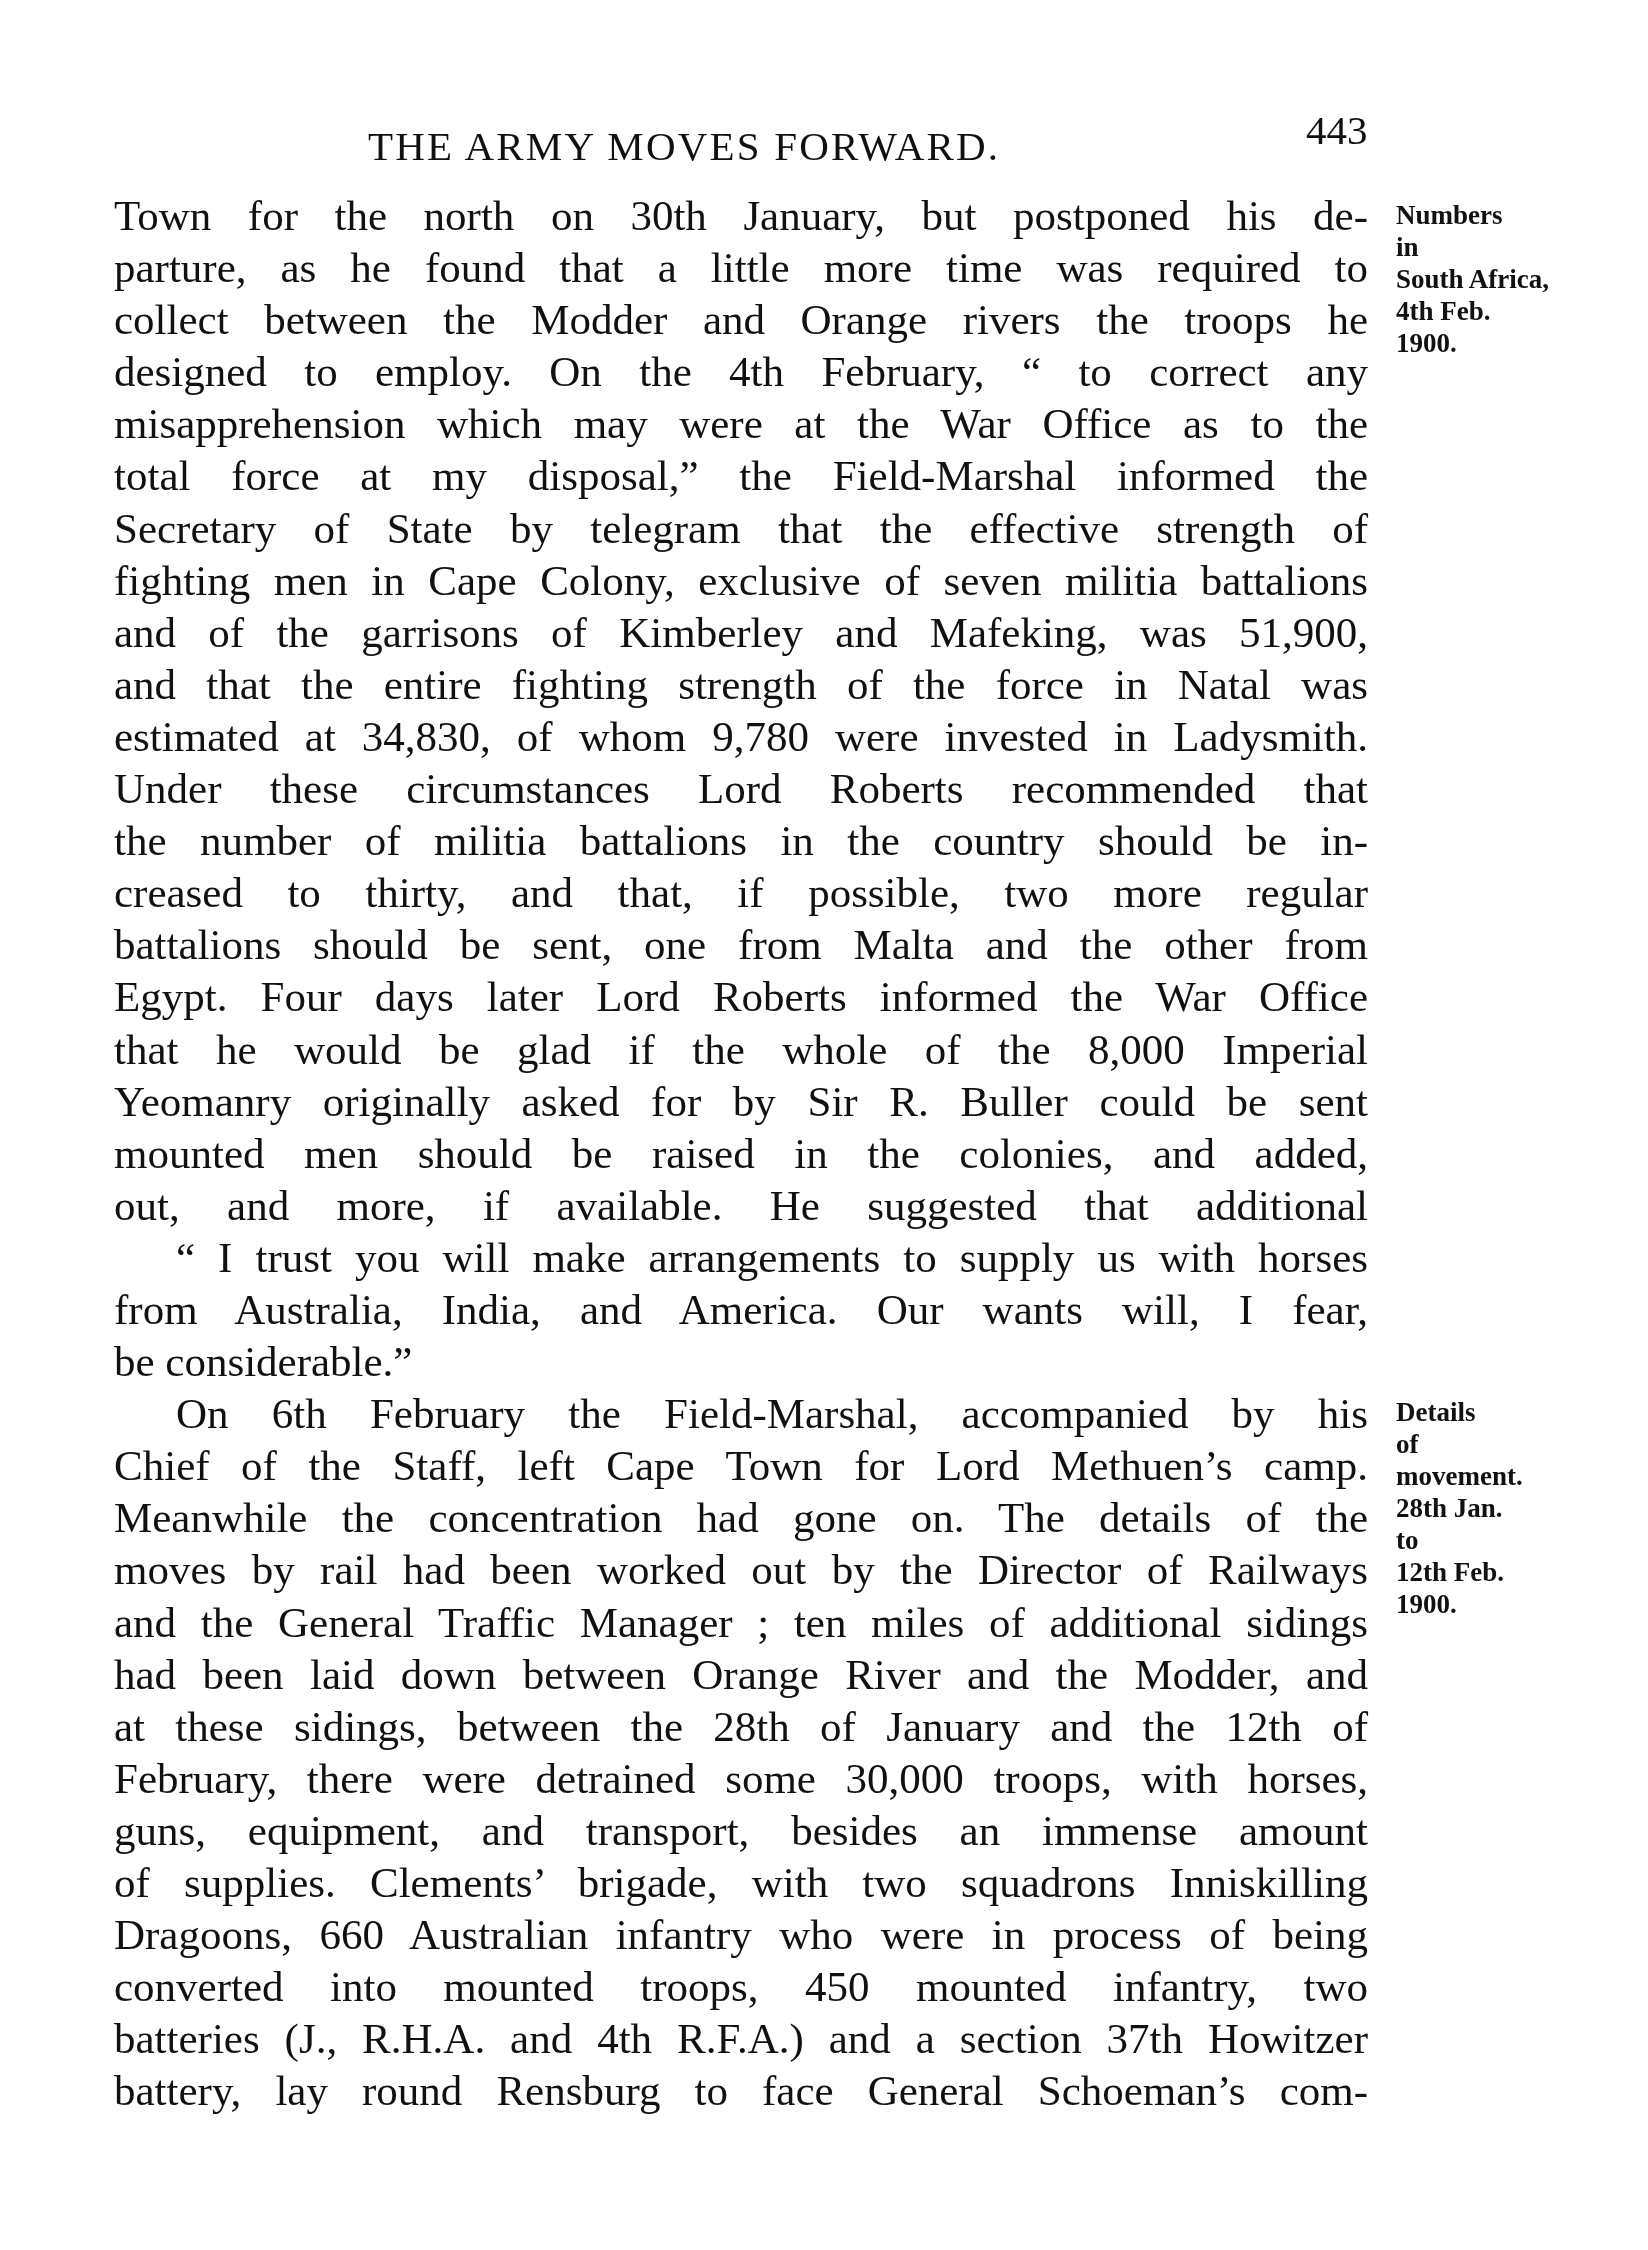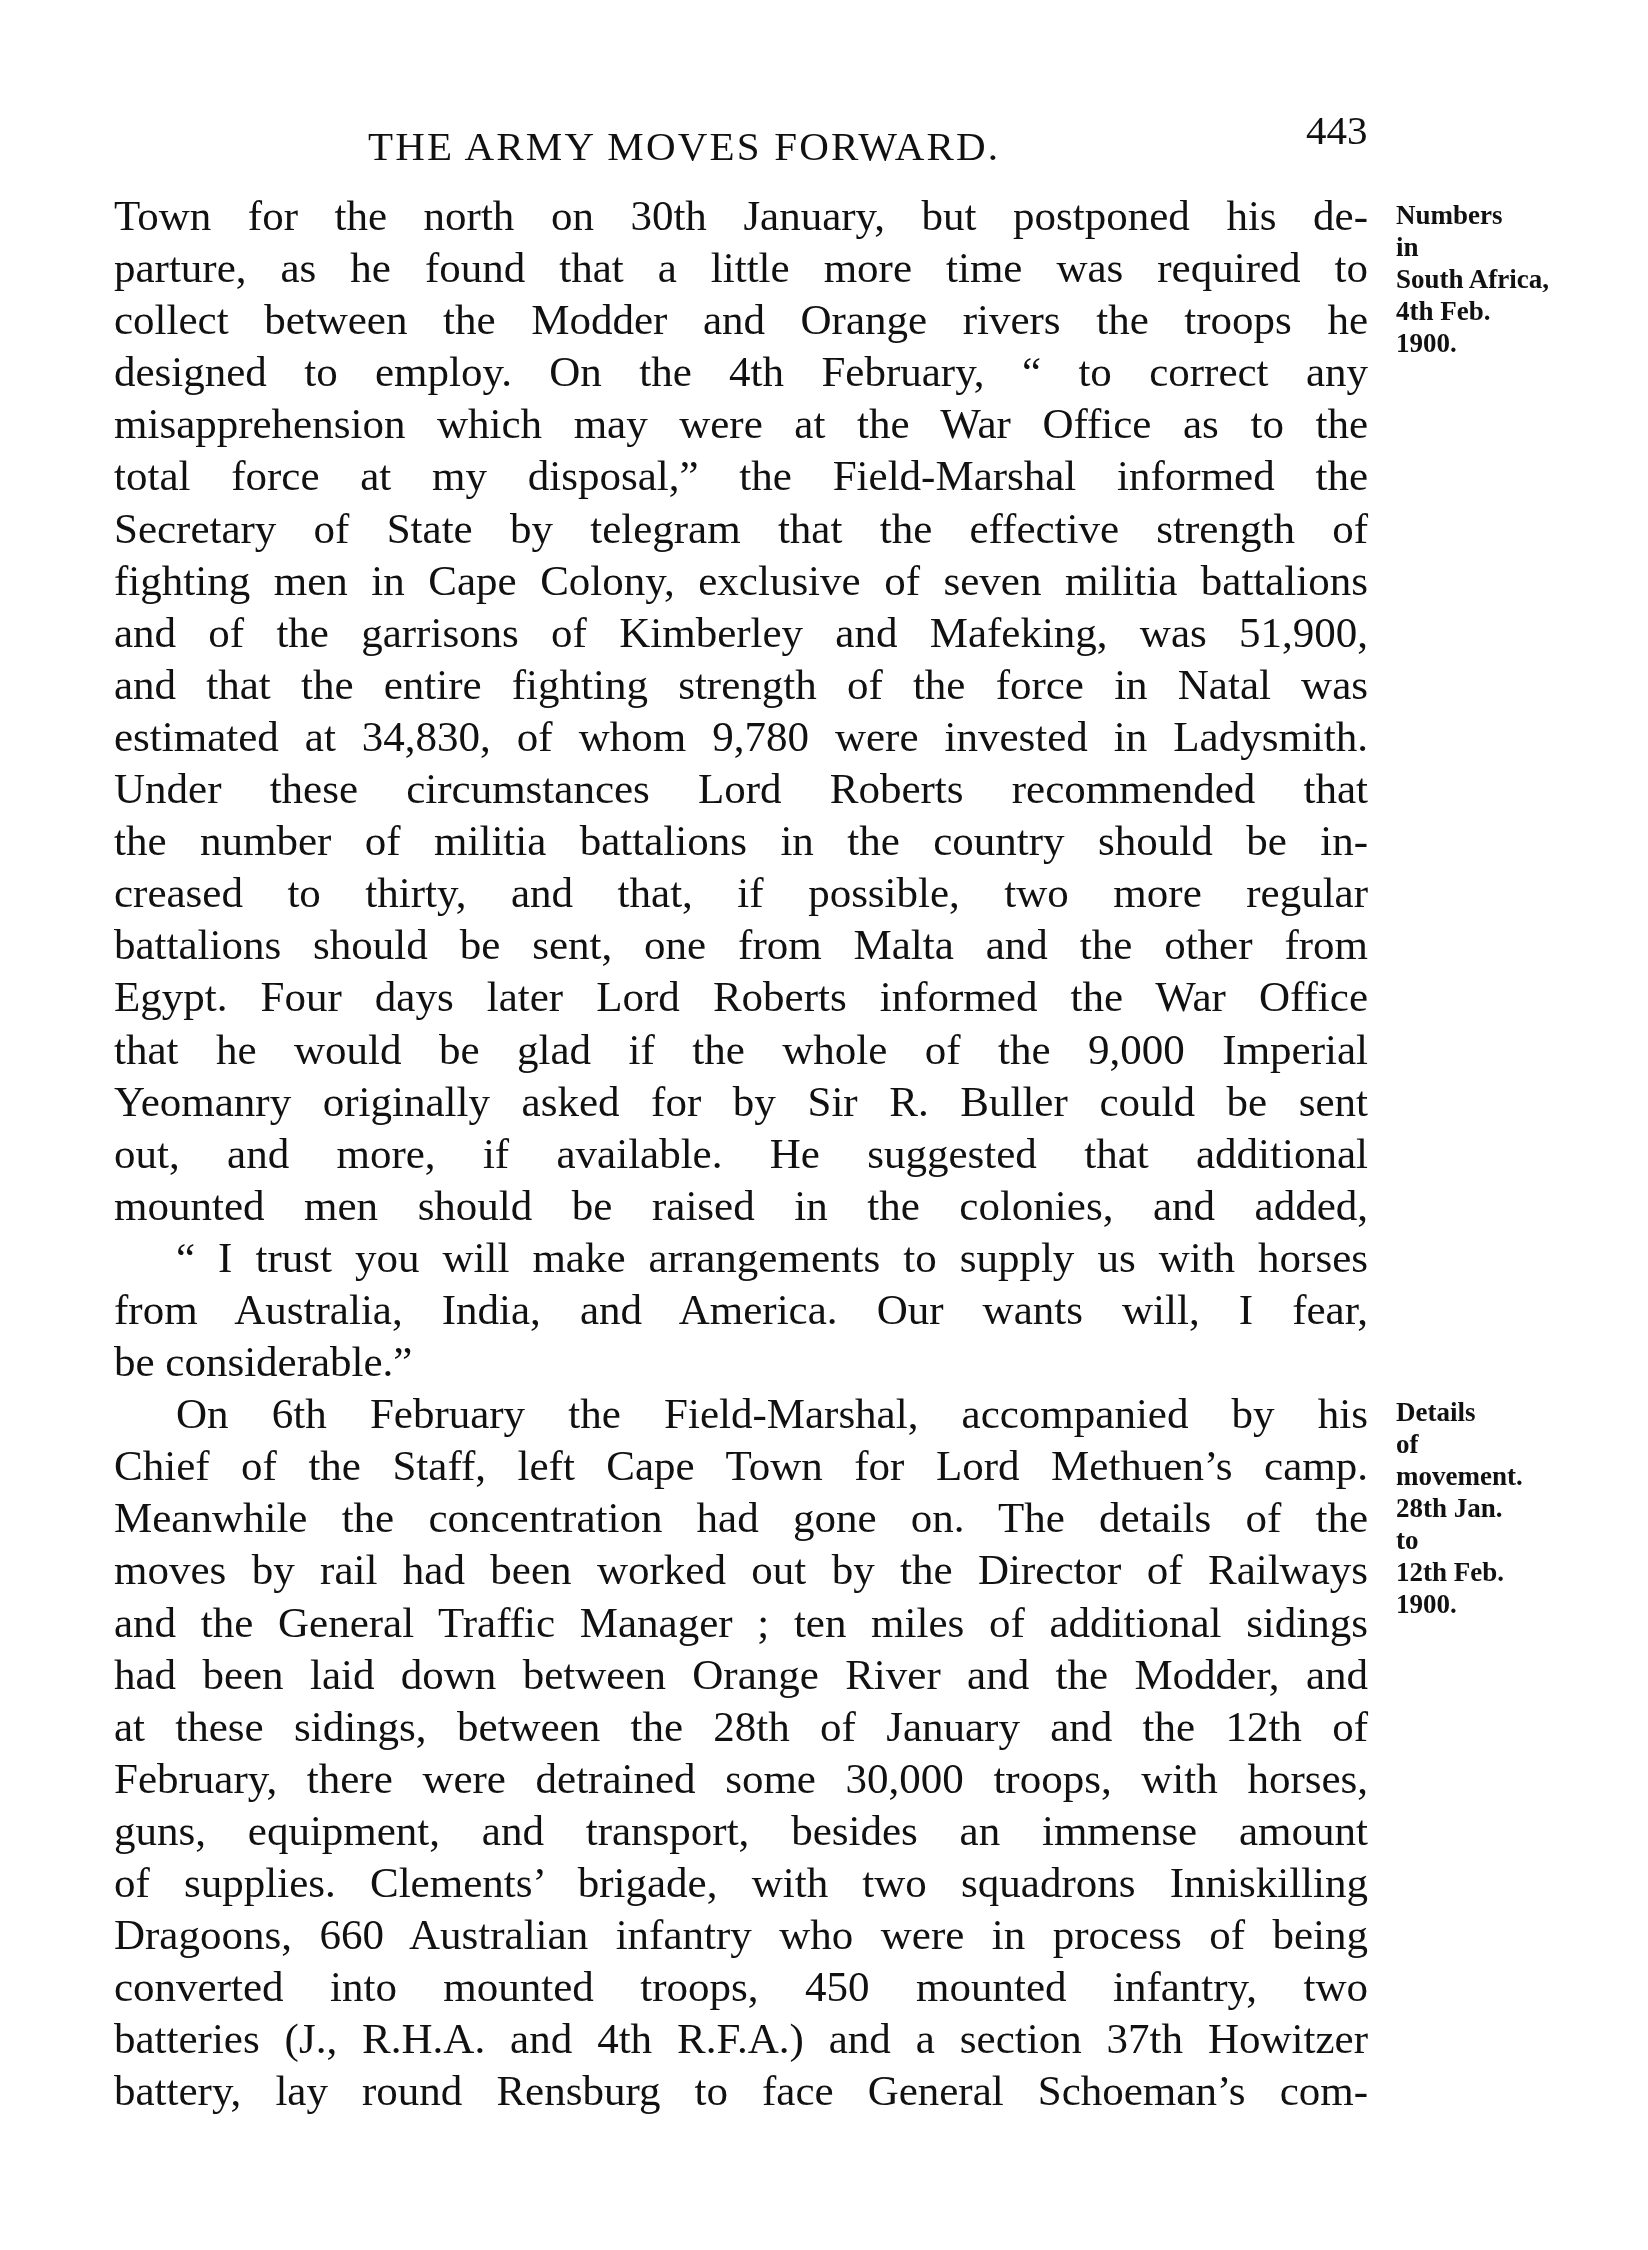--- a/index.html
+++ b/index.html
@@ -29,24 +29,24 @@
   <span class="line">Secretary of State by telegram that the effective strength of</span>
   <span class="line">fighting men in Cape Colony, exclusive of seven militia battalions</span>
   <span class="line">and of the garrisons of Kimberley and Mafeking, was 51,900,</span>
   <span class="line">and that the entire fighting strength of the force in Natal was</span>
   <span class="line">estimated at 34,830, of whom 9,780 were invested in Ladysmith.</span>
   <span class="line">Under these circumstances Lord Roberts recommended that</span>
   <span class="line">the number of militia battalions in the country should be in-</span>
   <span class="line">creased to thirty, and that, if possible, two more regular</span>
   <span class="line">battalions should be sent, one from Malta and the other from</span>
   <span class="line">Egypt.  Four days later Lord Roberts informed the War Office</span>
-  <span class="line">that he would be glad if the whole of the 9,000 Imperial</span>
+  <span class="line">that he would be glad if the whole of the 8,000 Imperial</span>
   <span class="line">Yeomanry originally asked for by Sir R. Buller could be sent</span>
+  <span class="line">mounted men should be raised in the colonies, and added,</span>
   <span class="line">out, and more, if available.  He suggested that additional</span>
-  <span class="line">mounted men should be raised in the colonies, and added,</span>
   <span class="line indent">“ I trust you will make arrangements to supply us with horses</span>
   <span class="line">from Australia, India, and America.  Our wants will, I fear,</span>
   <span class="line last">be considerable.”</span>
   <span class="line indent">On 6th February the Field-Marshal, accompanied by his</span>
   <span class="line">Chief of the Staff, left Cape Town for Lord Methuen’s camp.</span>
   <span class="line">Meanwhile the concentration had gone on.  The details of the</span>
   <span class="line">moves by rail had been worked out by the Director of Railways</span>
   <span class="line">and the General Traffic Manager ; ten miles of additional sidings</span>
   <span class="line">had been laid down between Orange River and the Modder, and</span>
   <span class="line">at these sidings, between the 28th of January and the 12th of</span>

